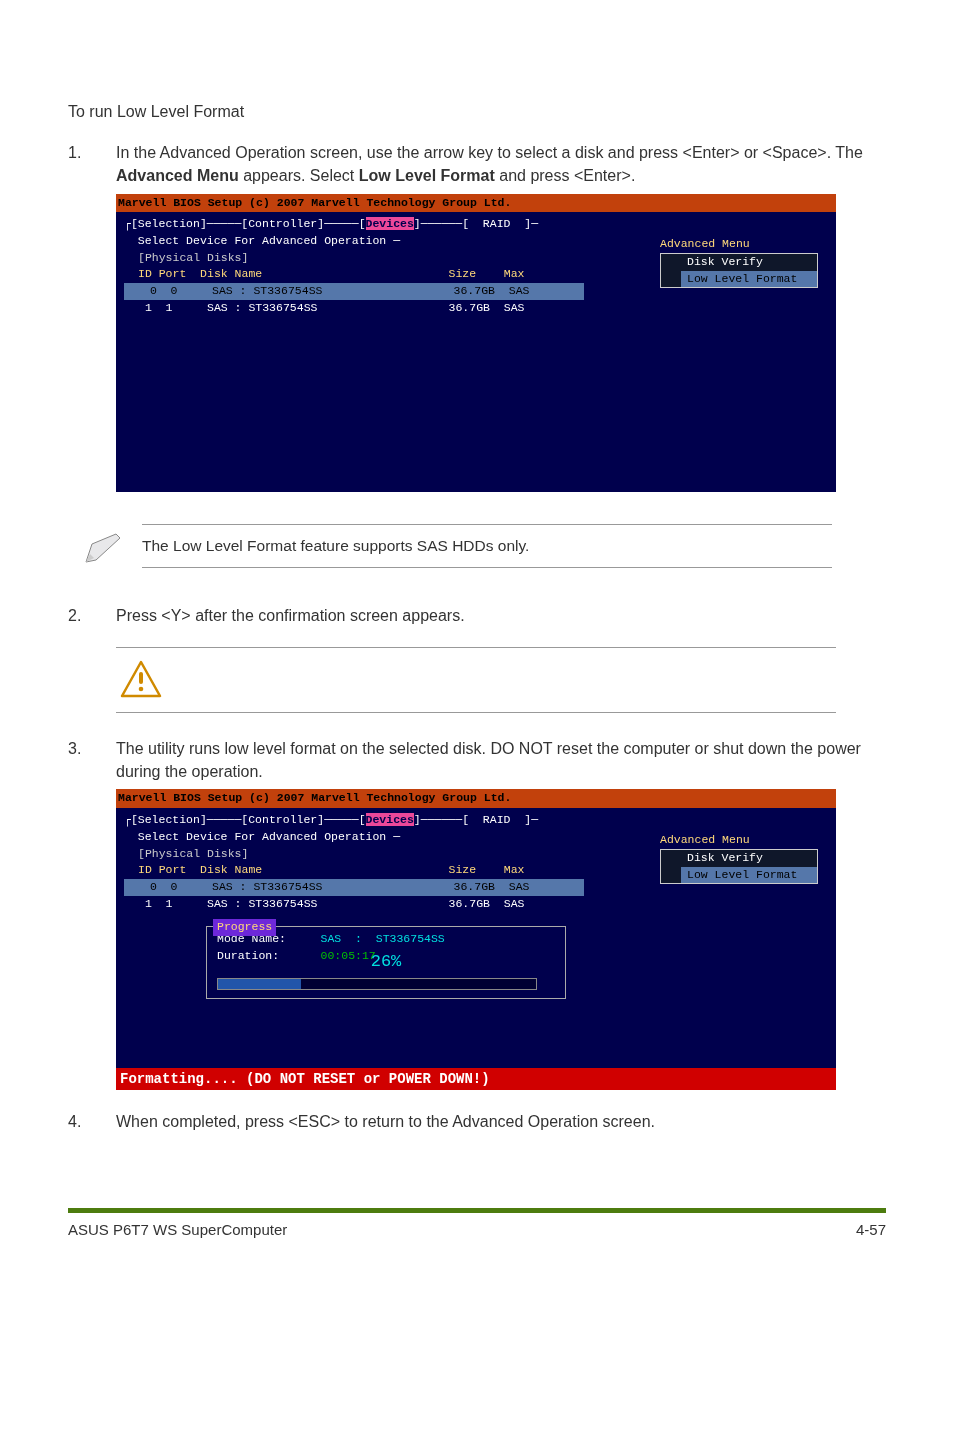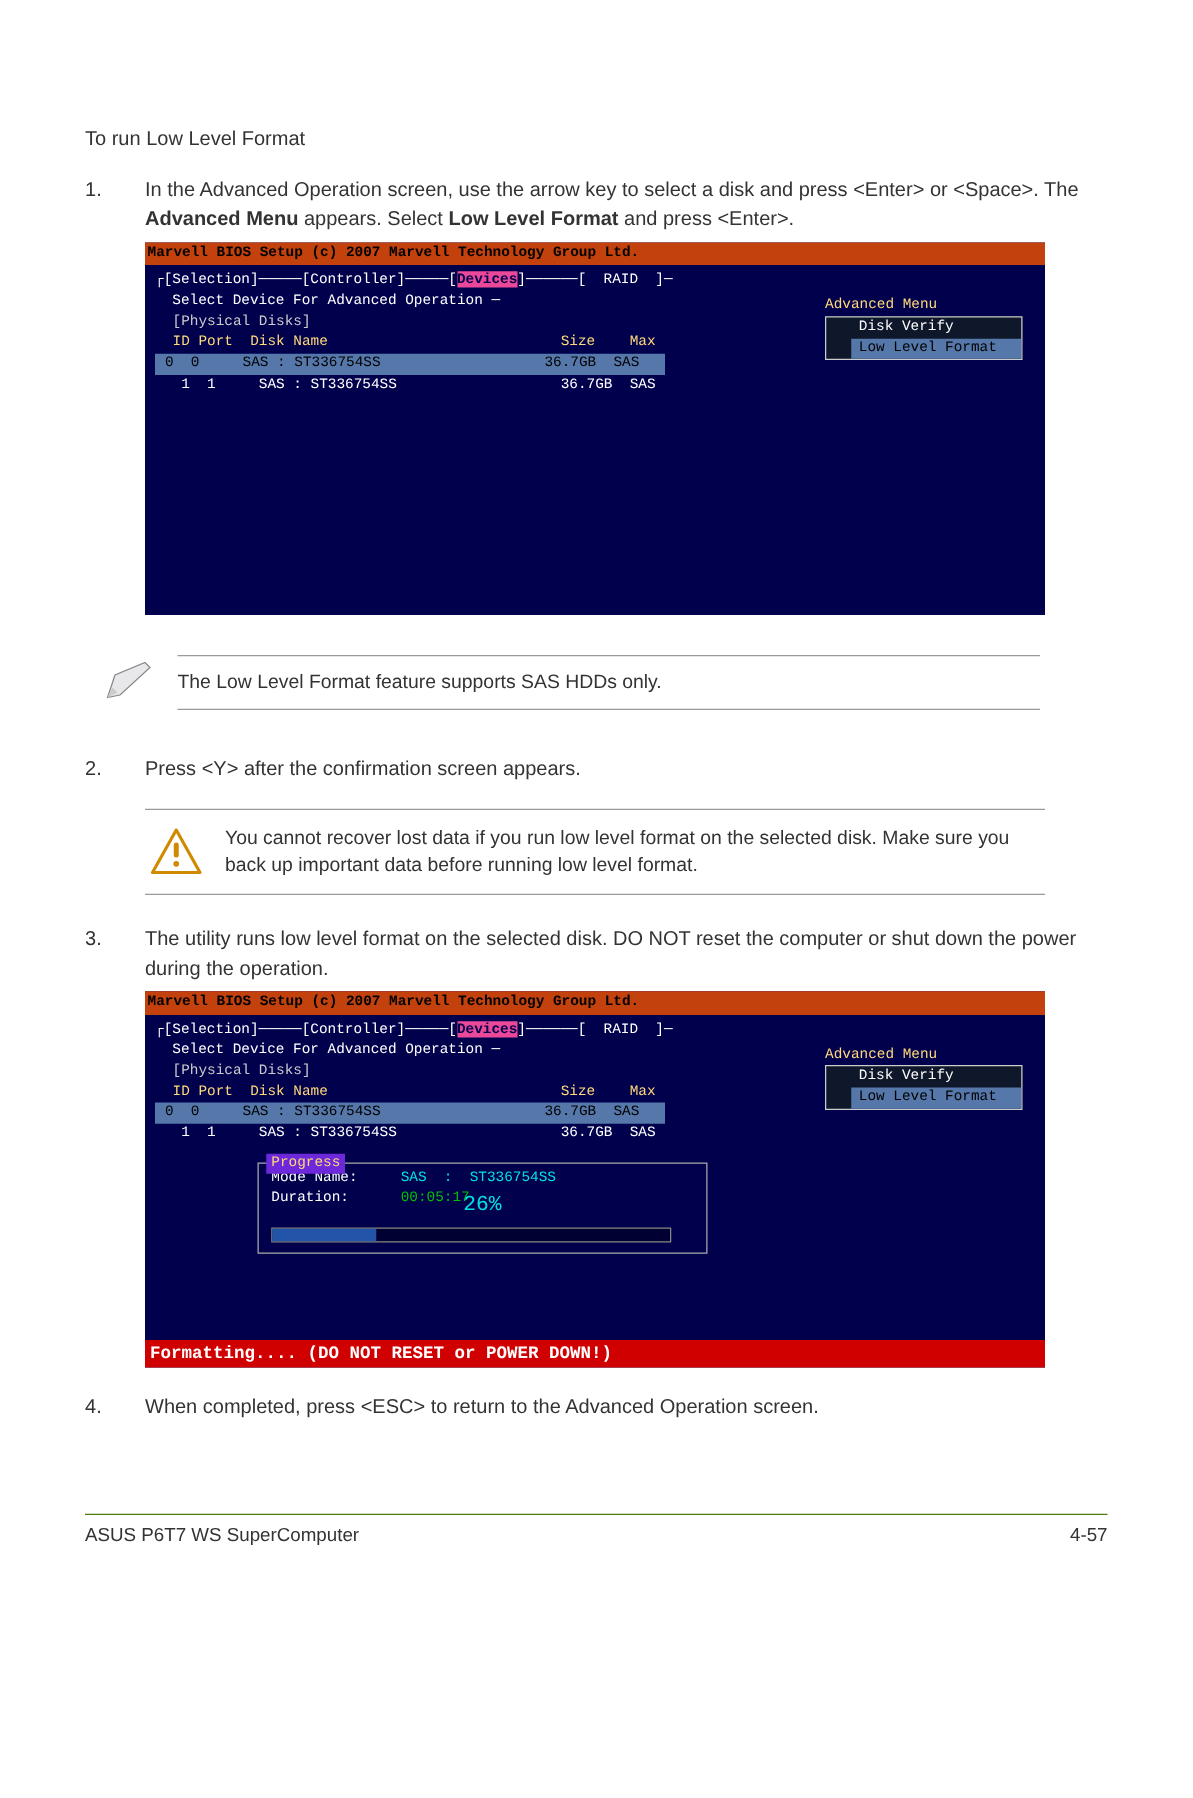--- a/index.html
+++ b/index.html
@@ -49,23 +49,23 @@
     position: relative;
   }
   .bios-tabs { color: #fff; white-space: pre; }
   .tab-hl { background: #ec4899; color: #00004d; padding: 0 0; font-weight: bold; }
   .subhead { color: #fff; white-space: pre; }
   .colhead { color: #ffd97a; white-space: pre; padding-left: 14px; }
   .row-hl {
     background: #5577aa;
     color: #000;
     white-space: pre;
-    padding-left: 1px;
+    padding-left: 19px;
     display: inline-block;
-    width: 408px;
+    width: 460px;
   }
   .row-nrm { color: #fff; white-space: pre; padding-left: 14px; display: inline-block; width: 408px; }
   .bios-foot {
     background: #fff;
     color: #000;
     padding: 1px 2px;
     font-weight: bold;
     font-family: "Courier New", monospace;
     font-size: 11.5px;
   }
@@ -129,21 +129,21 @@
     text-align: center;
     color: #00e0e0;
     margin-top: -15px;
     margin-bottom: 4px;
     font-size: 17px;
     position: relative;
   }
 
   .note-block {
     display: flex;
-    align-items: center;
+    align-items: flex-end;
     gap: 18px;
     border-top: 1px solid #999;
     border-bottom: 1px solid #999;
     padding: 12px 4px;
     margin: 12px 0 24px 48px;
     width: 720px;
   }
   .note-block.noborder { border: none; width: 760px; margin-left: 8px;}
   .note-text { flex: 1; font-size: 15.5px; line-height: 1.4; }
 
@@ -153,21 +153,21 @@
     flex-shrink: 0;
   }
   .pencil-icon svg { width: 44px; height: 36px; }
 
   .warn-icon { width: 42px; height: 40px; flex-shrink: 0; }
   .warn-icon svg { width: 42px; height: 40px; }
 
   .footer {
     display: flex;
     justify-content: space-between;
-    border-top: 1px solid #4d7c0f;
+    border-top: 5px solid #4d7c0f;
     padding-top: 6px;
     margin-top: 74px;
     font-size: 15px;
   }
 </style>
 </head>
 <body>
 
 <div class="instr-heading">To run Low Level Format</div>
 
@@ -213,21 +213,20 @@
 </ol>
 
 <div class="note-block">
   <span class="warn-icon">
     <svg viewBox="0 0 42 40">
         <polygon points="21,2 40,36 2,36" fill="#fff" stroke="#d08a00" stroke-width="2.5" stroke-linejoin="round"></polygon>
         <rect x="19" y="12" width="4" height="12" rx="2" fill="#d08a00"></rect>
         <circle cx="21" cy="29" r="2.3" fill="#d08a00"></circle>
       </svg>
   </span>
-  <div class="note-text">You cannot recover lost data if you run low level format on the selected disk. Make sure you back up important data before running low level format.</div>
 </div>
 
 <ol class="main-list" style="counter-reset: item 2;">
   <li>
     <span>The utility runs low level format on the selected disk. DO NOT reset the computer or shut down the power during the operation.</span>
 
     <div class="bios-box">
       <div class="bios-header">Marvell BIOS Setup (c) 2007 Marvell Technology Group Ltd.</div>
       <div class="bios-inner" style="min-height:260px;">
         <div class="bios-tabs">┌[Selection]─────[Controller]─────[<span class="tab-hl">Devices</span>]──────[  RAID  ]─</div>

